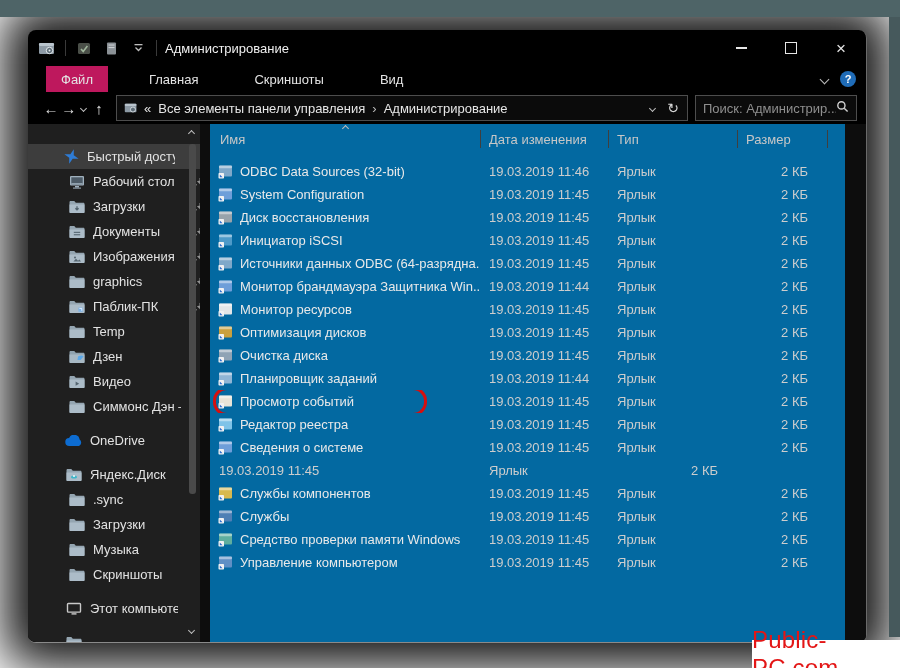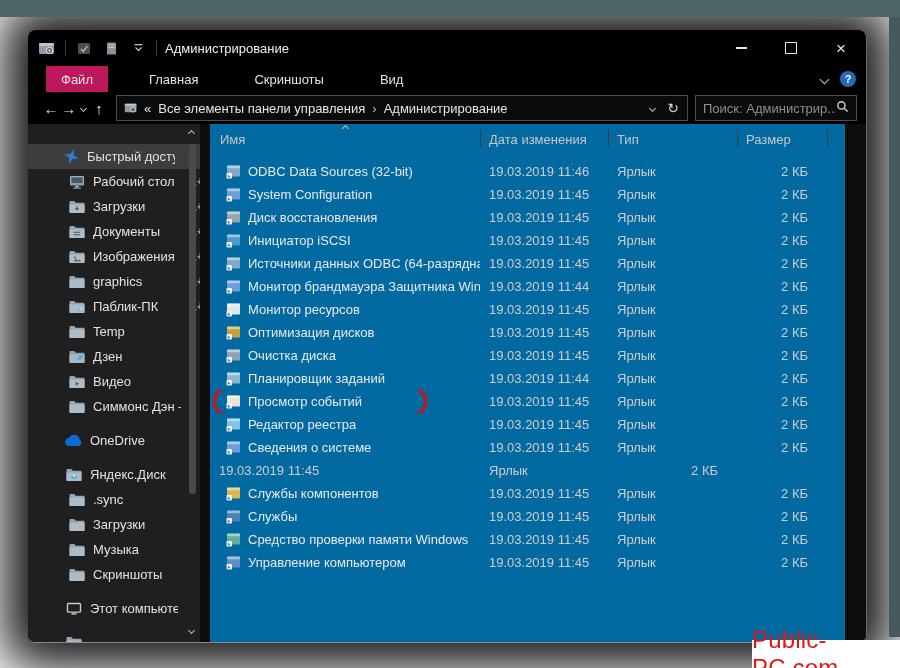--- a/index.html
+++ b/index.html
@@ -70,21 +70,21 @@
   .flist-header{display:grid;grid-template-columns:270px 128px 129px 90px 18px;height:30px;
                 align-items:center;color:#c7c7c7;position:relative;}
   .fh{padding-left:9px;height:100%;display:flex;align-items:center;box-sizing:border-box;position:relative;}
   .fh.name{padding-left:10px;}
   .fh .vsep{position:absolute;left:0;top:6px;width:1px;height:18px;background:#3f3f3f;}
   .fh.end{padding:0;}
   .sort-caret{position:absolute;left:133px;top:2px;}
   .flist{padding-top:6px;}
   .file-row{display:grid;grid-template-columns:270px 128px 129px 90px;height:23px;align-items:center;}
   .cell{white-space:nowrap;overflow:hidden;}
-  .cell.name{display:flex;align-items:center;padding-left:16px;color:#e9e9e9;position:relative;height:100%;}
+  .cell.name{display:flex;align-items:center;padding-left:8px;color:#e9e9e9;position:relative;height:100%;}
   .f-icon{display:inline-flex;width:15px;margin-right:7px;flex:0 0 15px;}
   .cell.date,.cell.type{padding-left:9px;color:#cdcdcd;}
   .cell.size{text-align:right;padding-right:19px;color:#cdcdcd;}
   .annotation{display:none;position:absolute;left:3px;top:-3px;width:208px;height:23px;
               border:3px solid #d60f0f;border-radius:14px;z-index:4;pointer-events:none;}
   .file-row.hl .annotation{display:block;}
   
   .watermark{position:absolute;left:752px;top:640px;width:148px;height:28px;background:#fff;z-index:6;
              display:flex;align-items:center;justify-content:flex-end;}
   .watermark span{font-size:24px;letter-spacing:0.2px;}

